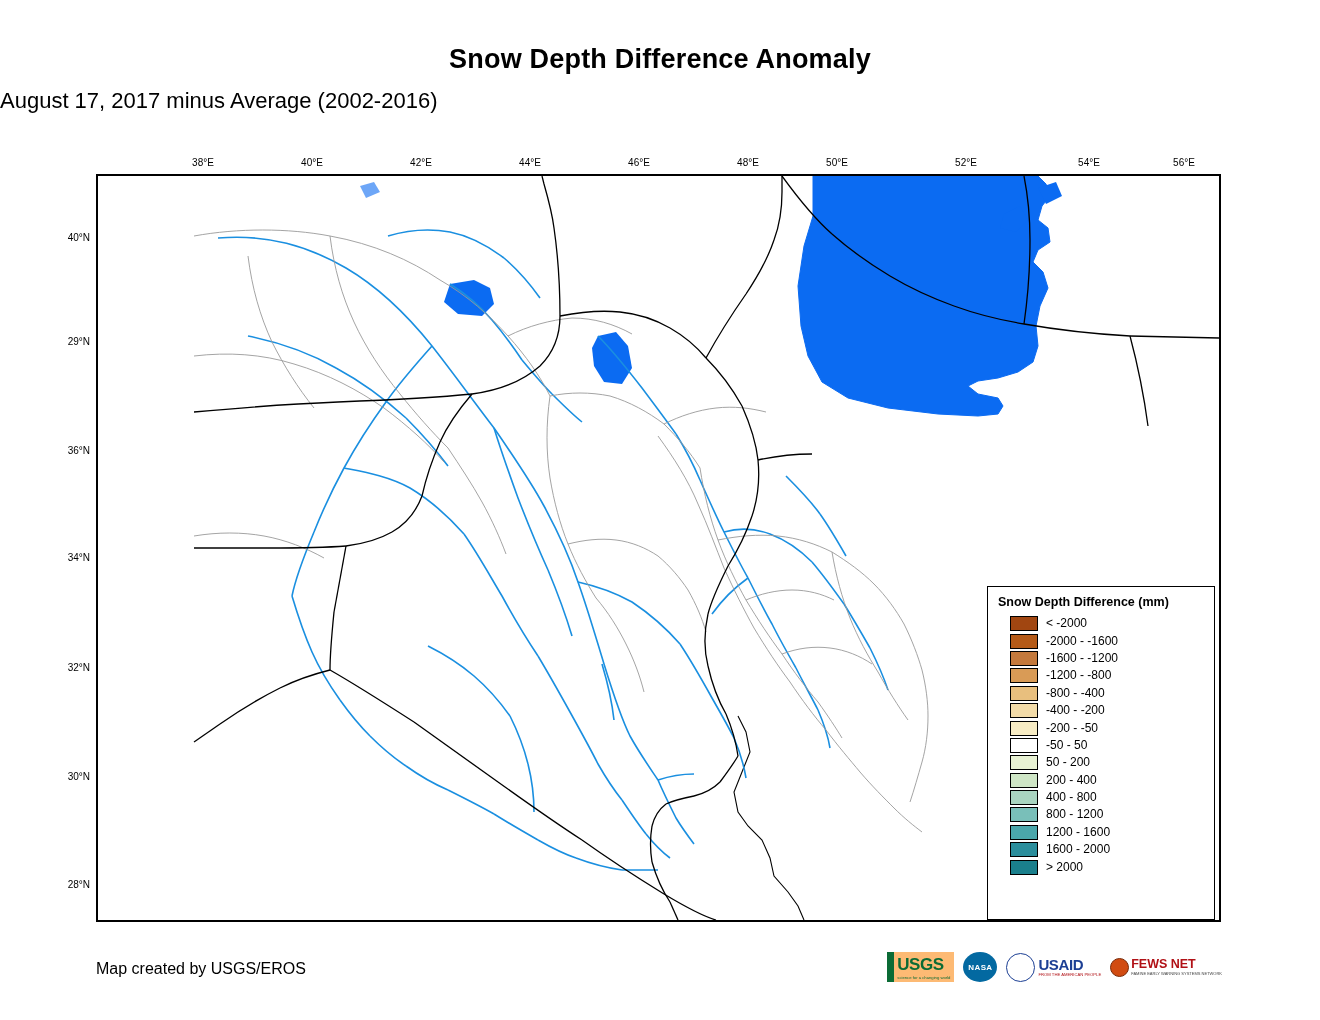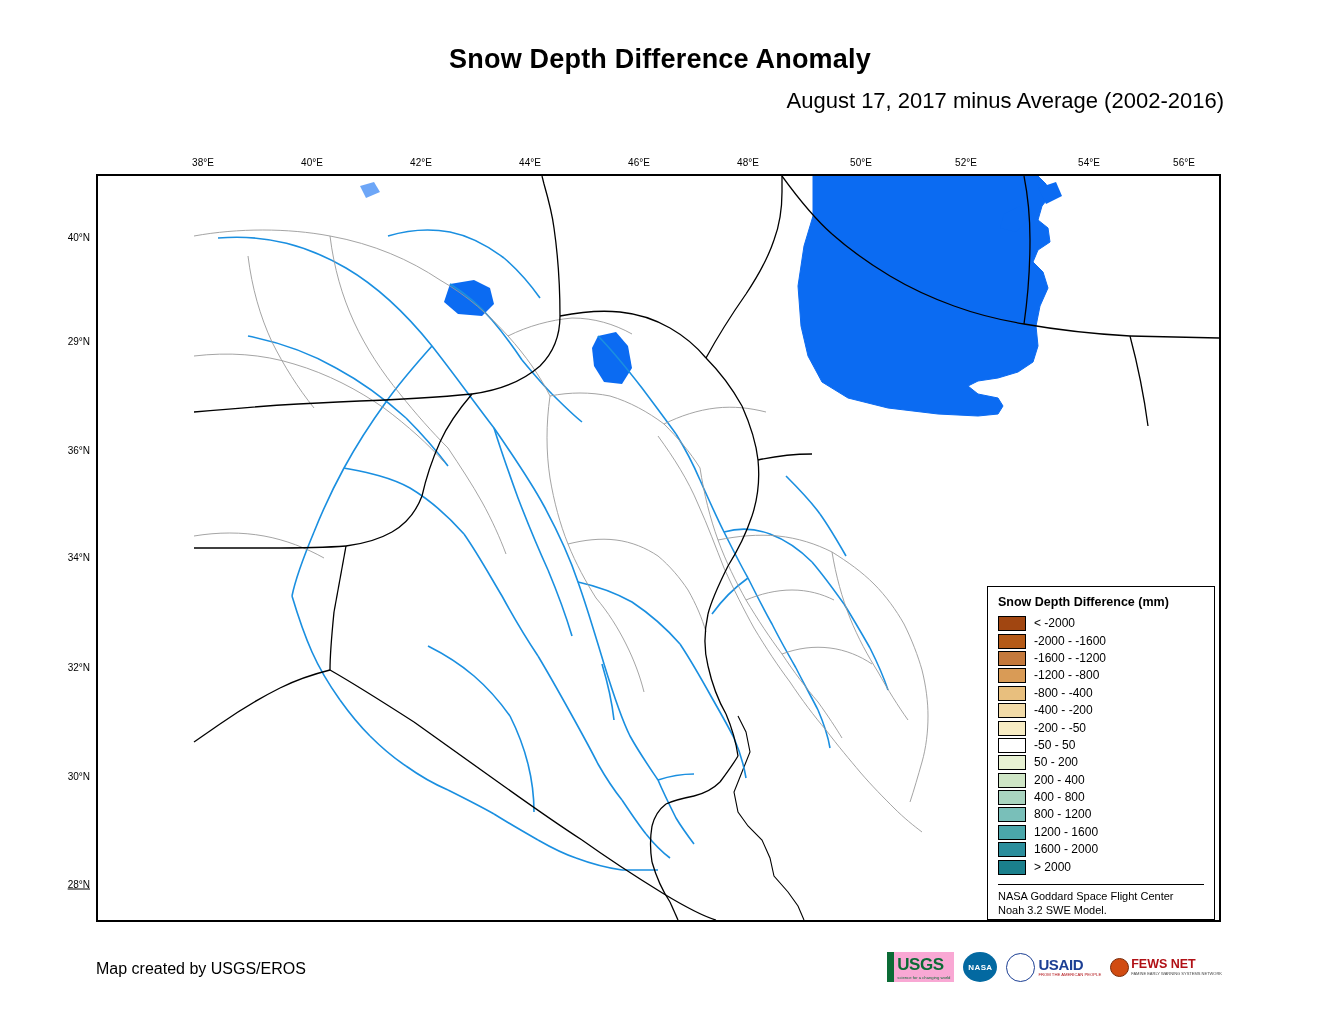--- a/index.html
+++ b/index.html
@@ -23,21 +23,21 @@
     text-align: center;
     font-size: 27px;
     font-weight: bold;
     letter-spacing: 0.2px;
   }
   #subtitle {
     position: absolute;
     top: 88px;
     left: 0;
     width: 1224px;
-    text-align: right;
+    text-align: left;
     font-size: 22px;
     font-weight: normal;
   }
   #map-frame {
     position: absolute;
     left: 96px;
     top: 174px;
     width: 1125px;
     height: 748px;
     border: 2px solid #000000;
@@ -72,20 +72,21 @@
   }
   #legend-title {
     font-size: 12.5px;
     font-weight: bold;
     margin-bottom: 6px;
   }
   .legend-row {
     display: flex;
     align-items: center;
     height: 17.4px;
+    margin-left: 12px;
   }
   .legend-swatch {
     width: 28px;
     height: 15px;
     border: 1px solid #000000;
     box-sizing: border-box;
     margin-right: 8px;
     flex: 0 0 auto;
   }
   .legend-label {
@@ -114,21 +115,21 @@
     gap: 9px;
   }
   .logo {
     height: 30px;
     display: flex;
     align-items: center;
     justify-content: center;
     box-sizing: border-box;
   }
   .logo-usgs {
-    background: #f9a8d4;
+    background: #fdba74;
     color: #0b6b35;
     font-weight: bold;
     font-size: 17px;
     letter-spacing: -0.5px;
     border-left: 7px solid #0b6b35;
     padding: 0 4px 0 3px;
     flex-direction: column;
     align-items: flex-start;
   }
   .logo-usgs .sub {
@@ -217,32 +218,32 @@
 
 <div id="title">Snow Depth Difference Anomaly</div>
 <div id="subtitle">August 17, 2017 minus Average (2002-2016)</div>
 
 <div class="axis-label lon-label" style="left:203px; top:157px;">38°E</div>
 <div class="axis-label lon-label" style="left:312px; top:157px;">40°E</div>
 <div class="axis-label lon-label" style="left:421px; top:157px;">42°E</div>
 <div class="axis-label lon-label" style="left:530px; top:157px;">44°E</div>
 <div class="axis-label lon-label" style="left:639px; top:157px;">46°E</div>
 <div class="axis-label lon-label" style="left:748px; top:157px;">48°E</div>
-<div class="axis-label lon-label" style="left:861px; top:157px;">50°E</div>
+<div class="axis-label lon-label" style="left:837px; top:157px;">50°E</div>
 <div class="axis-label lon-label" style="left:966px; top:157px;">52°E</div>
 <div class="axis-label lon-label" style="left:1075px; top:157px;padding-left:28px;">54°E</div>
 <div class="axis-label lon-label" style="left:1184px; top:157px;text-align:center;">56°E</div>
 
 <div class="axis-label lat-label" style="left:56px; top:237px; width:34px;">40°N</div>
 <div class="axis-label lat-label" style="left:56px; top:341px; width:34px;">29°N</div>
 <div class="axis-label lat-label" style="left:56px; top:450px; width:34px;">36°N</div>
 <div class="axis-label lat-label" style="left:56px; top:557px; width:34px;">34°N</div>
 <div class="axis-label lat-label" style="left:56px; top:667px; width:34px;">32°N</div>
 <div class="axis-label lat-label" style="left:56px; top:776px; width:34px;">30°N</div>
-<div class="axis-label lat-label" style="left:56px; top:884px; width:34px;text-decoration:underline;">28°N</div>
+<div class="axis-label lat-label" style="left:56px; top:884px; width:34px;">28°N</div>
 
 <div id="map-frame">
   <svg id="map-svg" width="1121" height="744" viewBox="0 0 1121 744">
 
     <g>
       <path fill="#0b6bf2" stroke="#0b6bf2" stroke-width="1" d="M715,0 L715,40 L706,70 L700,110 L703,150 L710,180 L724,206 L750,222 L790,232 L840,238 L880,240 L900,238 L905,230 L900,222 L880,218 L870,210 L880,205 L900,202 L920,196 L935,186 L940,170 L938,150 L942,130 L950,112 L945,96 L935,86 L940,74 L952,66 L950,52 L940,44 L944,30 L952,20 L948,8 L940,0 Z"></path>
       <path fill="#0b6bf2" d="M906,38 L922,30 L930,44 L918,56 L902,52 Z"></path>
       <path fill="#0b6bf2" d="M940,12 L958,6 L964,20 L948,28 Z"></path>
     </g>
 
@@ -485,24 +486,20 @@
       </div>
       <div class="legend-row">
         <span class="legend-swatch" style="background: rgb(43, 142, 156);"></span>
         <span class="legend-label">1600 - 2000</span>
       </div>
       <div class="legend-row">
         <span class="legend-swatch" style="background: rgb(26, 127, 140);"></span>
         <span class="legend-label">&gt; 2000</span>
       </div>
     </div>
-  <div id="legend-source">
-    <div>NASA Goddard Space Flight Center</div>
-    <div>Noah 3.2 SWE Model.</div>
-  </div>
 </div>
 
 <div id="credit">Map created by USGS/EROS</div>
 
 <div id="logos">
   <div class="logo logo-usgs">
     <span>USGS</span>
     <span class="sub">science for a changing world</span>
   </div>
   <div class="logo logo-nasa">

